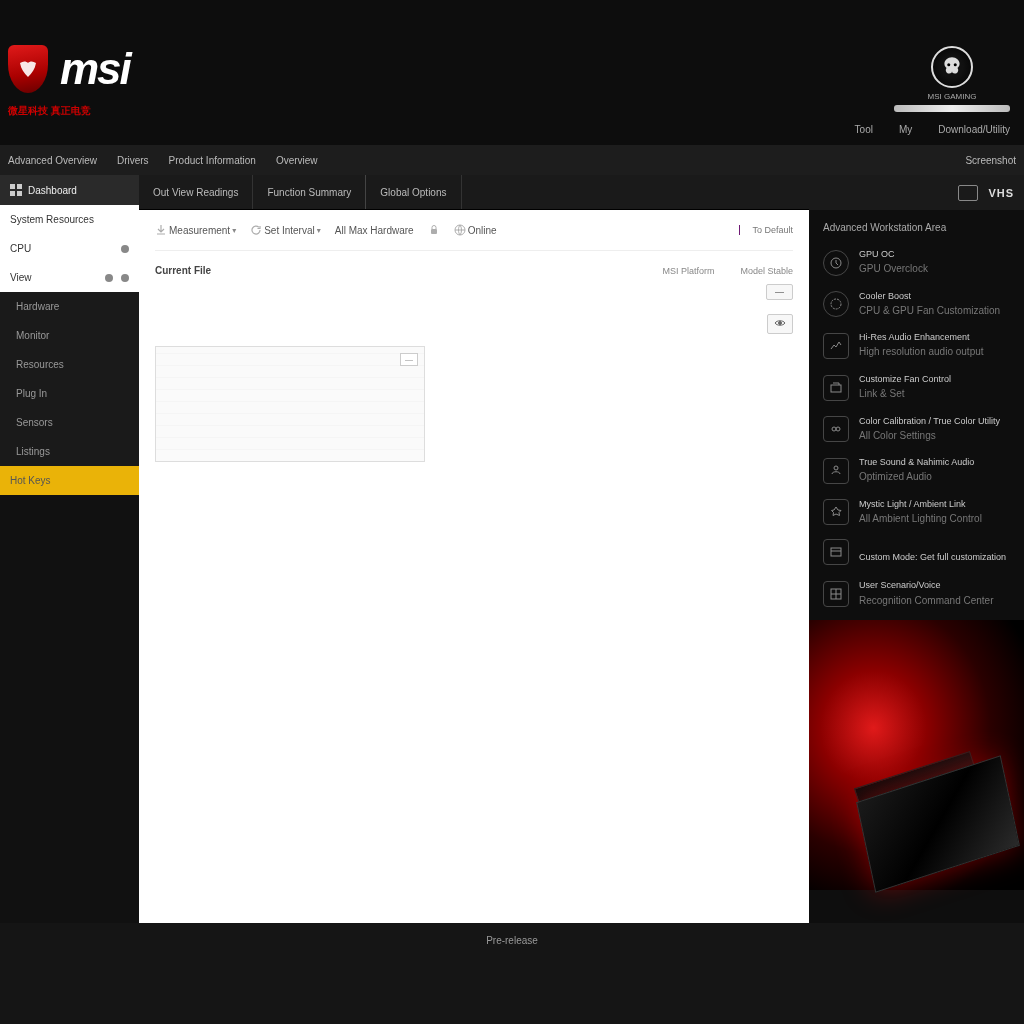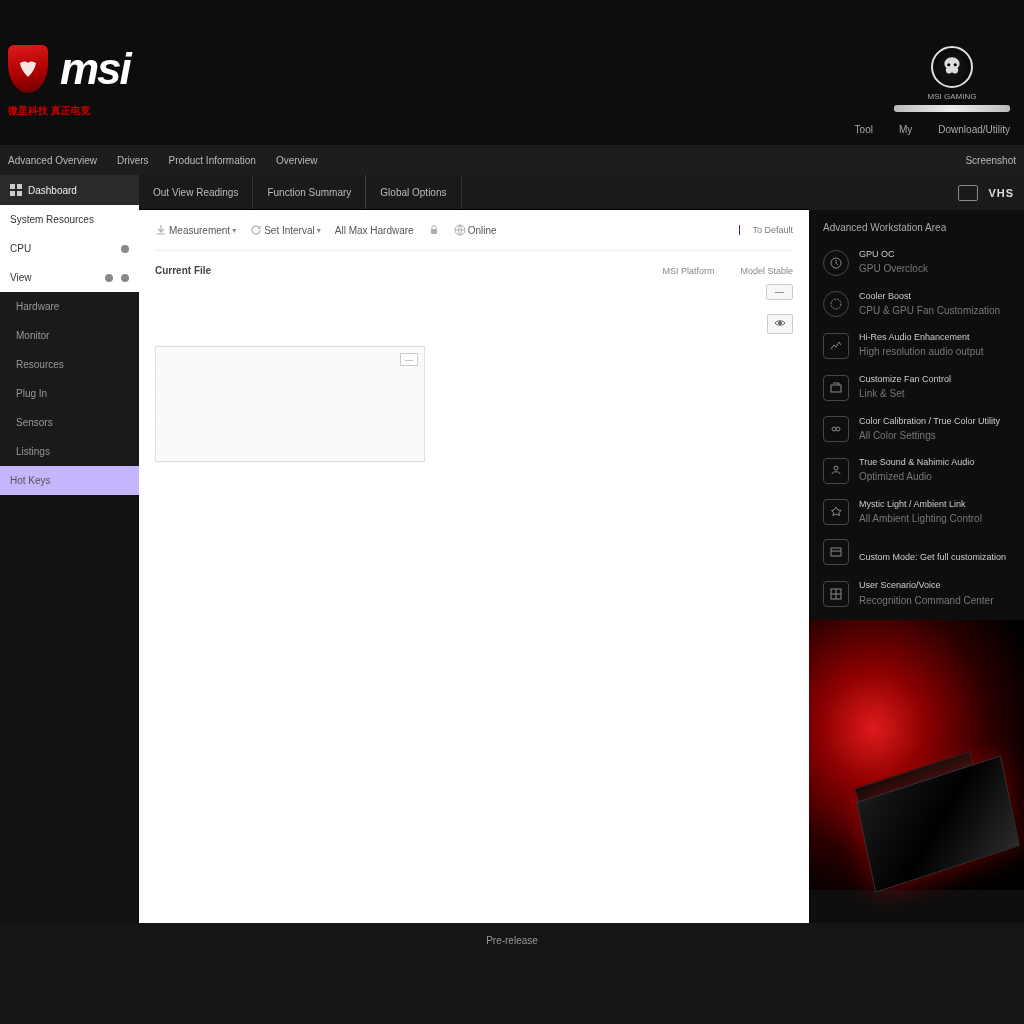--- a/index.html
+++ b/index.html
@@ -19,21 +19,21 @@
 .header-nav span{cursor:pointer}
 .topnav{height:30px;background:#1d1d1d;display:flex;align-items:center;padding:0 8px;gap:20px;font-size:10px;color:#bbb}
 .topnav .spacer{flex:1}
 .topnav span{cursor:pointer}
 .main{display:flex;height:748px}
 .sidebar{width:139px;background:#111;display:flex;flex-direction:column;font-size:10px}
 .side-item{padding:9px 10px;color:#aaa;cursor:pointer;display:flex;align-items:center;gap:6px}
 .side-item.active{background:#2a2a2a;color:#eee}
 .side-item.sub{background:#1a1a1a;color:#999;padding-left:16px}
 .side-item.white{background:#fff;color:#333}
-.side-item.light{background:#c4b5fd;color:#555}
+.side-item.light{background:#eab308;color:#555}
 .side-icon{width:12px;height:12px;display:inline-block}
 .badge-dot{width:8px;height:8px;border-radius:50%;background:#888;margin-left:auto}
 .content{flex:1;display:flex}
 .center{width:670px;background:#7dd3fc;display:flex;flex-direction:column}
 .tabs{height:35px;background:#1a1a1a;display:flex;align-items:center;border-bottom:1px solid #000}
 .tab{padding:0 14px;height:100%;display:flex;align-items:center;font-size:10px;color:#bbb;cursor:pointer;border-right:1px solid #333}
 .tab.divider{border-right:1px solid #444}
 .whitearea{flex:1;background:#fff;color:#333;padding:10px 16px;position:relative}
 .toolbar{display:flex;align-items:center;gap:14px;font-size:10px;color:#555;padding:4px 0 14px;border-bottom:1px solid #eee}
 .tool{display:flex;align-items:center;gap:2px;cursor:pointer}

